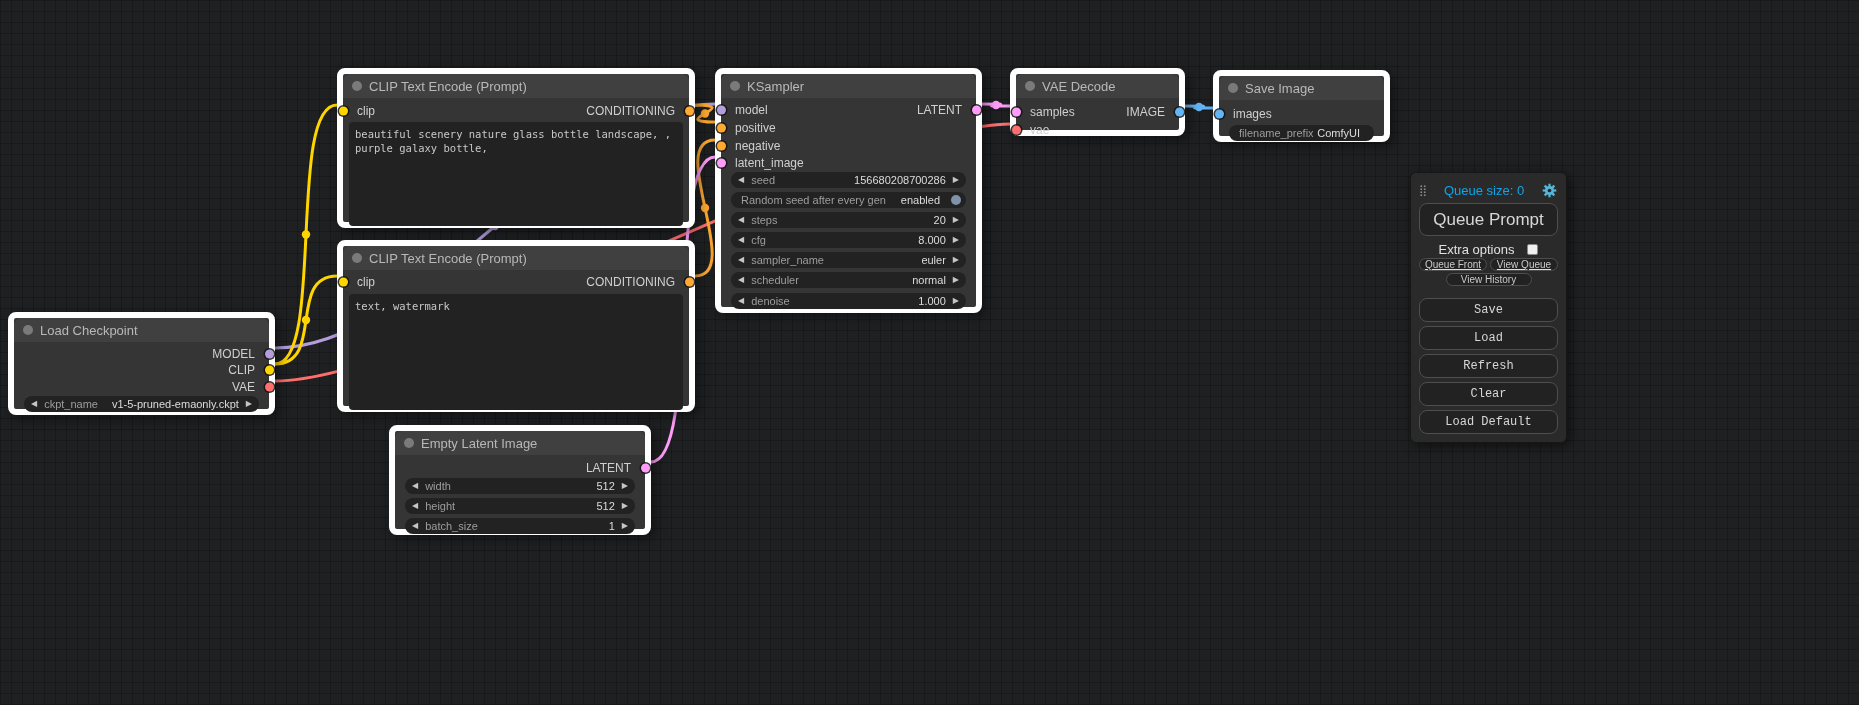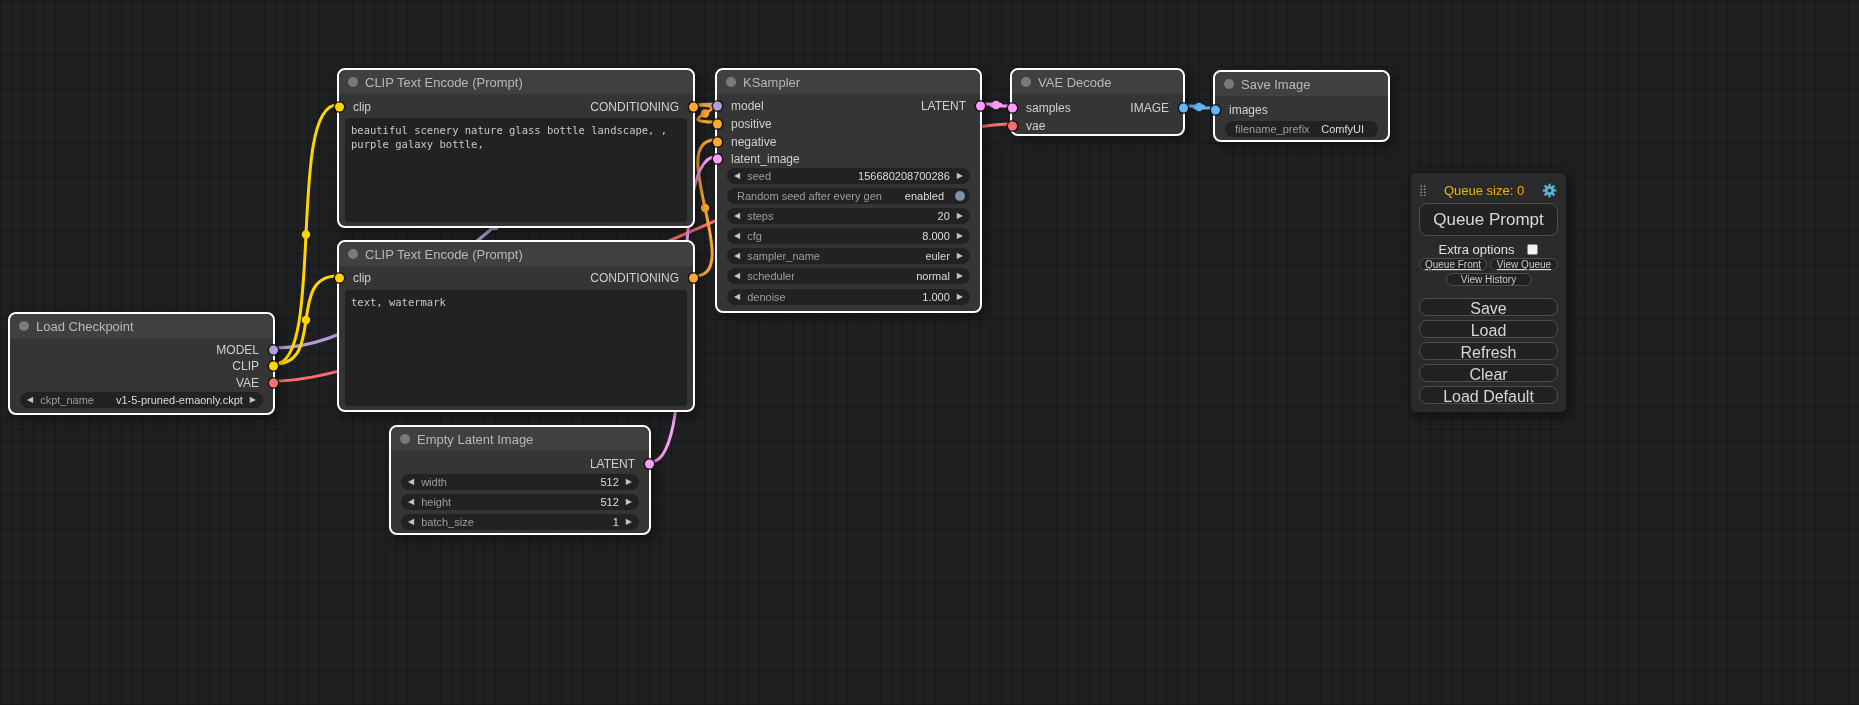--- a/index.html
+++ b/index.html
@@ -7,21 +7,21 @@
     width:1859px;height:705px;overflow:hidden;position:relative;
     font-family:"Liberation Sans",sans-serif;
     background-color:#1f2021;
     background-image:
       linear-gradient(rgba(0,0,0,.22) 1px, transparent 1px),
       linear-gradient(90deg, rgba(0,0,0,.22) 1px, transparent 1px);
     background-size:11px 11px;
   }
   #wires{position:absolute;left:0;top:0;z-index:1;}
   
-  .node{position:absolute;z-index:2;background:#353535;border:2px solid #ffffff;border-radius:8px;
+  .node{position:absolute;z-index:2;background:#353535;border:6px solid #ffffff;border-radius:8px;
         box-shadow:4px 4px 12px rgba(0,0,0,.45);box-sizing:border-box;}
   .ntitle{height:24px;display:flex;align-items:center;gap:7px;padding:0 9px;background:#404040;
           border-radius:7px 7px 0 0;cursor:move;}
   .ndot{width:10px;height:10px;border-radius:50%;background:#7a7a7a;flex:none;}
   .ntext{font-size:13px;color:#b8b8b8;white-space:nowrap;}
   .prow{position:absolute;height:16px;display:flex;align-items:center;font-size:12px;color:#cfcfcf;}
   .irow{left:0;padding-left:14px;}
   .orow{right:0;padding-right:14px;justify-content:flex-end;}
   .port{position:absolute;width:9px;height:9px;border-radius:50%;top:50%;transform:translateY(-50%);
         box-shadow:0 0 0 1.5px rgba(16,16,16,.85);}
@@ -36,32 +36,32 @@
   .knob{width:10px;height:10px;border-radius:50%;background:#7f92a8;flex:none;margin-left:4px;margin-right:-2px;}
   .tbox{position:absolute;left:6px;right:6px;background:#222;border-radius:4px;padding:5px 6px;
         box-sizing:border-box;font-family:"DejaVu Sans Mono",monospace;font-size:10.5px;line-height:1.35;
         color:#c8c8c8;white-space:pre-wrap;overflow:hidden;cursor:text;}
   
   #menu{position:absolute;left:1410px;top:172px;width:157px;z-index:3;background:#2a2a2a;
         border:1px solid #171717;border-radius:6px;box-shadow:3px 3px 12px rgba(0,0,0,.55);
         padding:6px 8px 8px;box-sizing:border-box;color:#ddd;}
   .mhead{display:flex;align-items:center;height:22px;}
   .drag{color:#8f8f8f;font-size:11px;cursor:move;font-family:"DejaVu Sans",sans-serif;line-height:1;}
-  .qsize{flex:1;text-align:center;font-size:13px;color:#eab308;}
+  .qsize{flex:1;text-align:center;font-size:13px;color:#0ea5e9;}
   .btn{display:block;width:100%;background:#222;border:1px solid #4e4e4e;border-radius:8px;color:#d7d7d7;
        font-family:"Liberation Sans",sans-serif;text-align:center;cursor:pointer;box-sizing:border-box;padding:0;}
   .btn.qp{font-size:17px;height:33px;line-height:21px;margin-top:2px;}
   .extra{display:flex;align-items:center;justify-content:center;gap:13px;font-size:13px;height:14px;
          margin-top:6px;color:#e0e0e0;}
   .cbox{width:11px;height:11px;background:#f1f1f1;border:1px solid #8a8a8a;border-radius:2px;
         box-sizing:border-box;cursor:pointer;}
   .srow{display:flex;gap:3px;margin-top:2px;text-decoration:underline;}
   .btn.sm{font-size:10px;height:13px;line-height:11px;border-radius:7px;flex:1;width:auto;color:#c9c9c9;}
   .btn.hist{display:block;flex:none;width:86px;margin:2px auto 0;}
-  .btn.big{font-size:16px;height:18px;line-height:19px;margin-top:4px;}
+  .btn.big{font-size:12px;height:24px;line-height:19px;margin-top:4px;font-family:Liberation Mono, monospace;}
   .btn.save{margin-top:12px;}
 </style>
 </head>
 <body>
 
 <svg id="wires" width="1859" height="705">
     <path d="M 275 348 C 425 348 565 104 715 104" fill="none" stroke="#b39ddb" stroke-width="3" stroke-linecap="round"></path>
     <circle cx="495" cy="226" r="4.2" fill="#b39ddb"></circle>
     <path d="M 275 364 C 325 364 287 105 337 105" fill="none" stroke="#ffd500" stroke-width="3" stroke-linecap="round"></path>
     <circle cx="306" cy="234.5" r="4.2" fill="#ffd500"></circle>

